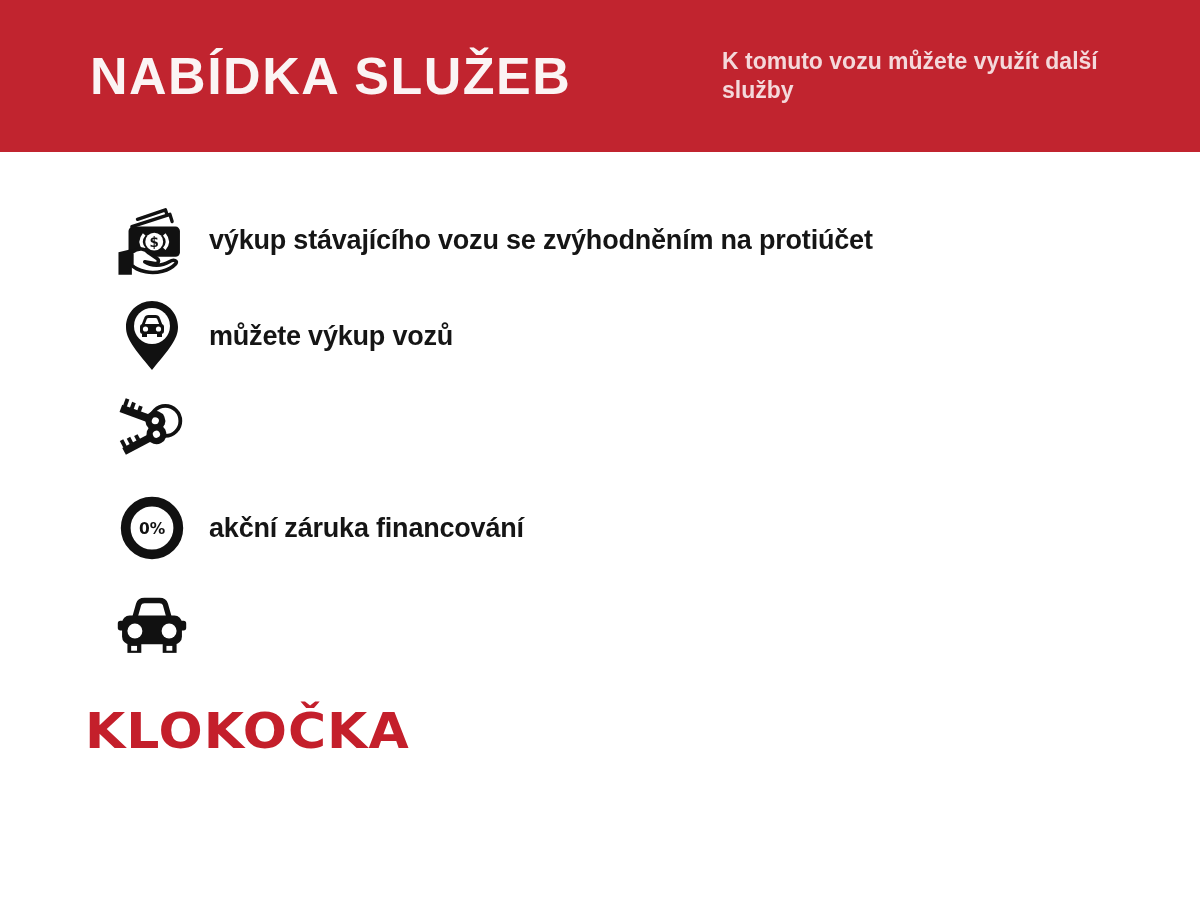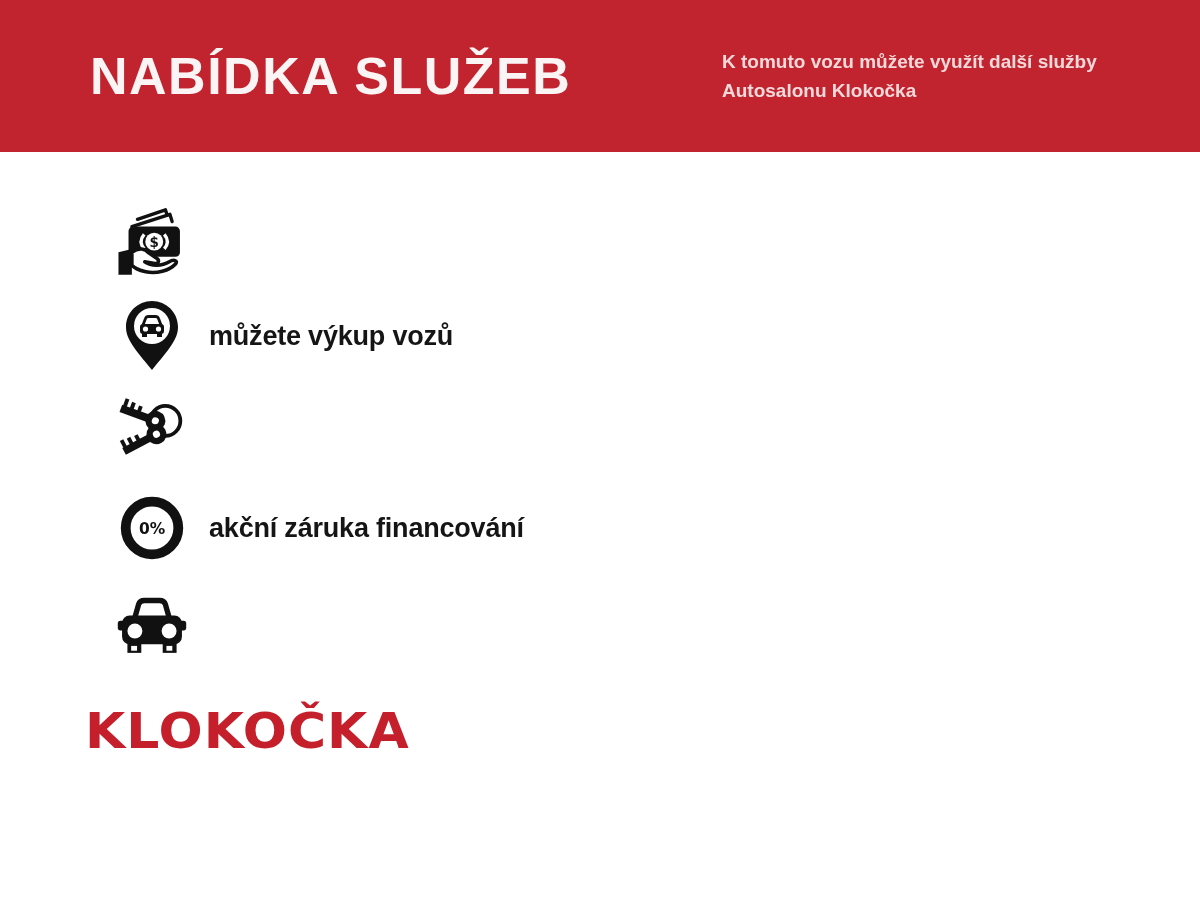--- a/index.html
+++ b/index.html
@@ -21,21 +21,21 @@
   .header-title {
     color: #fbf4f4;
     font-size: 52px;
     font-weight: 700;
     letter-spacing: 1.5px;
     white-space: nowrap;
   }
   .header-note {
     width: 400px;
     color: #f4d9db;
-    font-size: 19px;
+    font-size: 23px;
     font-weight: 600;
     line-height: 29px;
     text-align: left;
   }
   .header-note span { display: block; }
 
   
   .services {
     list-style: none;
     margin: 40px 0 0 112px;
@@ -79,21 +79,20 @@
 </style>
 </head>
 <body>
 
 <div class="slide">
 
   <div class="header">
     <div class="header-title">NABÍDKA SLUŽEB</div>
     <div class="header-note">
       <span>K tomuto vozu můžete využít další služby</span>
-      <span>Autosalonu Klokočka</span>
     </div>
   </div>
 
   <ul class="services">
 
     <li class="service">
       <span class="icon-box">
         <svg width="76" height="76" viewBox="0 0 68 68" aria-hidden="true">
           <g fill="none" stroke="#111111" stroke-width="3" stroke-linejoin="round" stroke-linecap="round">
             <path d="M16 22 L50 11 L52 17.5"></path>
@@ -101,20 +100,21 @@
           </g>
           <rect x="13" y="22" width="46" height="27" rx="4" fill="#111111"></rect>
           <path d="M27 29 q-5.5 6.5 0 13" stroke="#ffffff" stroke-width="3" fill="none"></path>
           <path d="M45 29 q5.5 6.5 0 13" stroke="#ffffff" stroke-width="3" fill="none"></path>
           <circle cx="36" cy="35.5" r="8" fill="#ffffff"></circle>
           <text x="36" y="40" font-size="12" text-anchor="middle">$</text>
           <path d="M4 45 L16 42 L16 65 L4 65 Z" fill="#111111"></path>
           <path d="M16 45 C22 40.5 28 41.5 31 45.5 L38.5 50.5 C41 52.3 39.5 55.5 36.5 55 L27.5 53.5 C33 57.5 43 57.5 49.5 53.5 C53.5 51 57.5 52.5 55 55.5 C49.5 61.5 38 64.5 28.5 62.5 C22 61 17.5 58.5 16 56.5 Z" fill="#ffffff" stroke="#111111" stroke-width="3.2" stroke-linejoin="round"></path>
         </svg>
       </span>
+      <span class="service-label">výkup stávajícího vozu se zvýhodněním na protiúčet</span>
     </li>
 
     <li class="service">
       <span class="icon-box">
         <svg width="60" height="76" viewBox="0 0 60 74" aria-hidden="true">
           <path d="M30 2 C15.6 2 4 13.6 4 28 C4 40 12 49 30 71 C48 49 56 40 56 28 C56 13.6 44.4 2 30 2 Z" fill="#111111"></path>
           <circle cx="30" cy="27" r="18" fill="#ffffff"></circle>
           <g>
             <path d="M21 26 L23.5 19.5 Q24.2 17.5 26.5 17.5 L33.5 17.5 Q35.8 17.5 36.5 19.5 L39 26" fill="#ffffff" stroke="#111111" stroke-width="2.8" stroke-linejoin="round"></path>
             <rect x="18" y="25" width="24" height="10" rx="3" fill="#111111"></rect>

